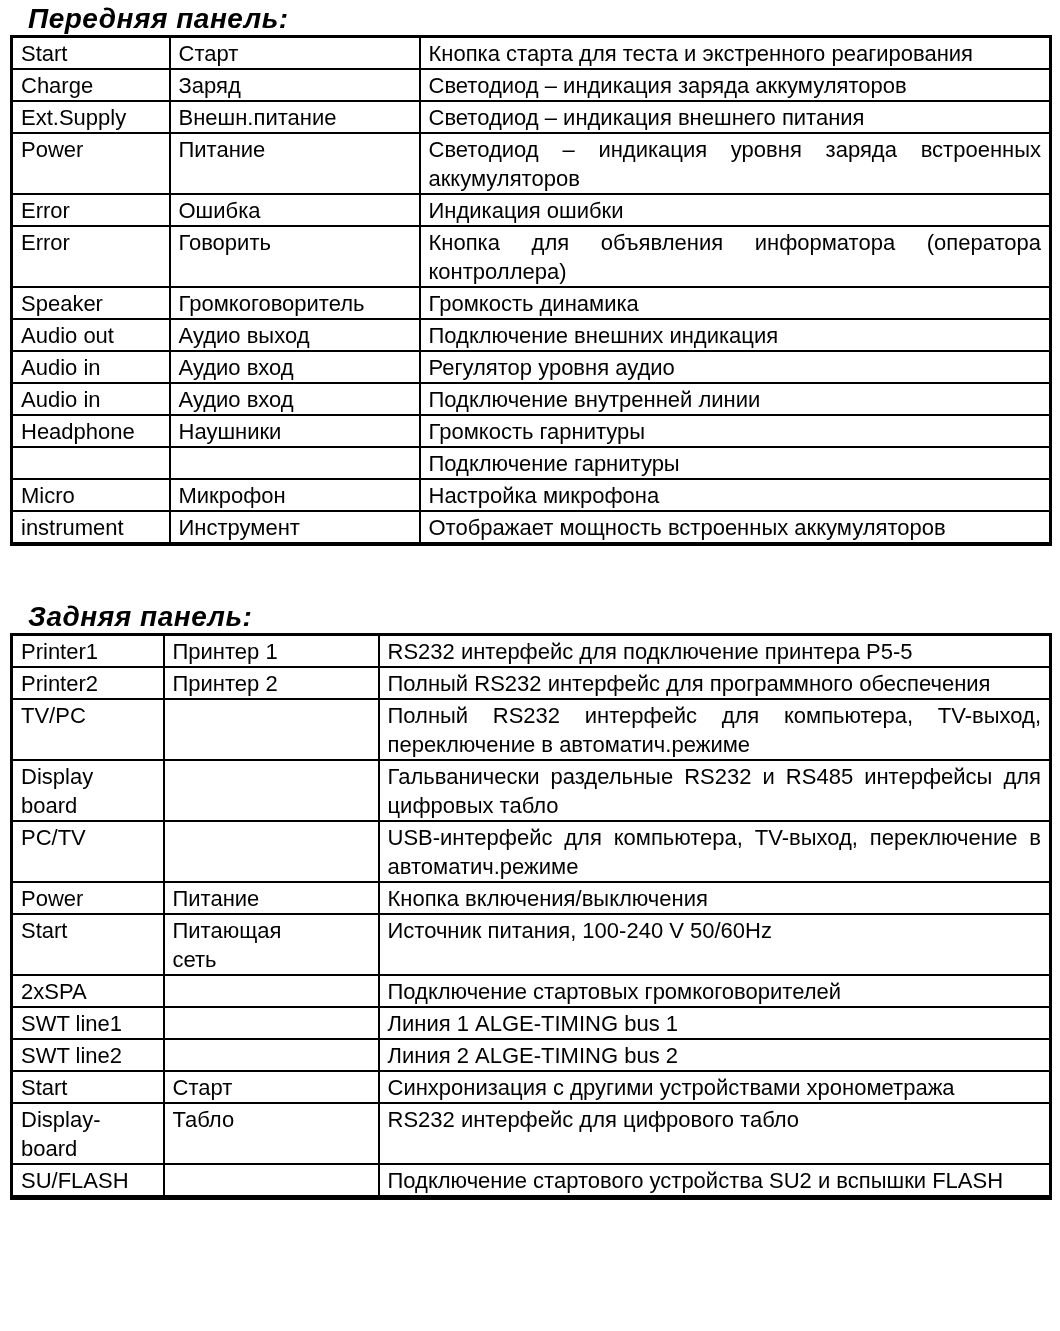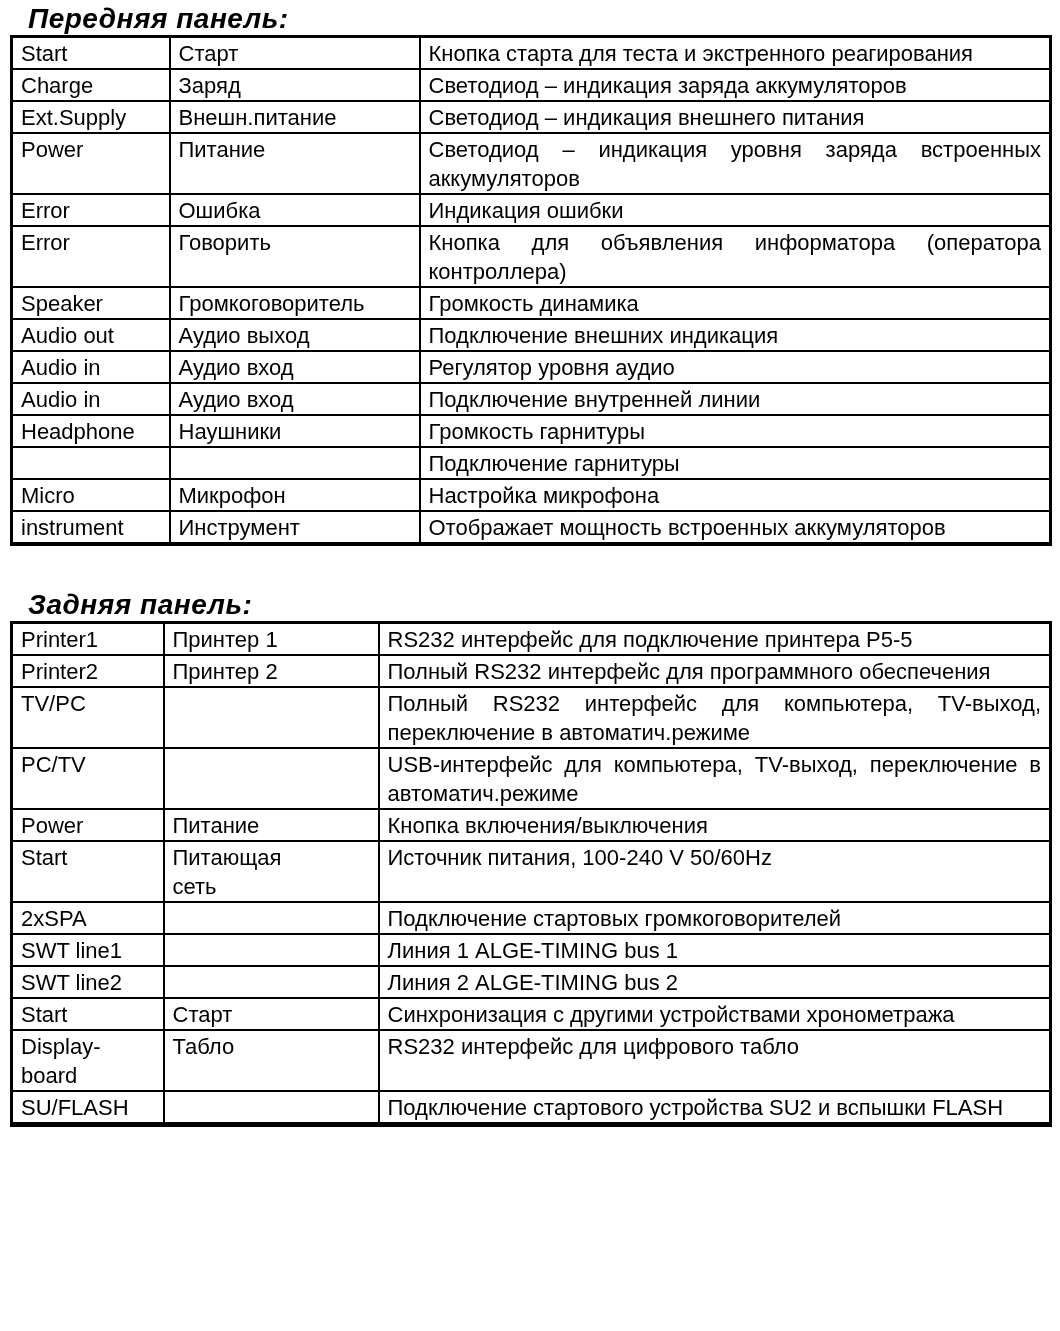--- a/index.html
+++ b/index.html
@@ -18,21 +18,21 @@
     font-family: "Liberation Sans", sans-serif;
     font-size: 28px;
     line-height: 28px;
     font-weight: bold;
     font-style: italic;
     margin: 0;
     padding: 5px 0 2px 28px;
     letter-spacing: 0.5px;
   }
   .panel-heading.rear {
-    margin-top: 40px;
+    margin-top: 52px;
   }
   table.panel-table {
     border-collapse: collapse;
     table-layout: fixed;
     margin-left: 10px;
     width: 1039px;
     font-size: 22px;
     color: #000;
   }
   table.panel-table td {
@@ -170,20 +170,26 @@
             <td class="col-en">Printer2</td>
             <td class="col-ru">Принтер 2</td>
             <td class="col-desc">Полный RS232 интерфейс для программного обеспечения</td>
           </tr>
           <tr>
             <td class="col-en">TV/PC</td>
             <td class="col-ru"></td>
             <td class="col-desc">Полный RS232 интерфейс для компьютера, TV-выход, переключение в автоматич.режиме</td>
           </tr>
           <tr>
+            <td class="col-en">Display
+board</td>
+            <td class="col-ru"></td>
+            <td class="col-desc">Гальванически раздельные RS232 и RS485 интерфейсы для цифровых табло</td>
+          </tr>
+          <tr>
             <td class="col-en">PC/TV</td>
             <td class="col-ru"></td>
             <td class="col-desc">USB-интерфейс для компьютера, TV-выход, переключение в автоматич.режиме</td>
           </tr>
           <tr>
             <td class="col-en">Power</td>
             <td class="col-ru">Питание</td>
             <td class="col-desc">Кнопка включения/выключения</td>
           </tr>
           <tr>

